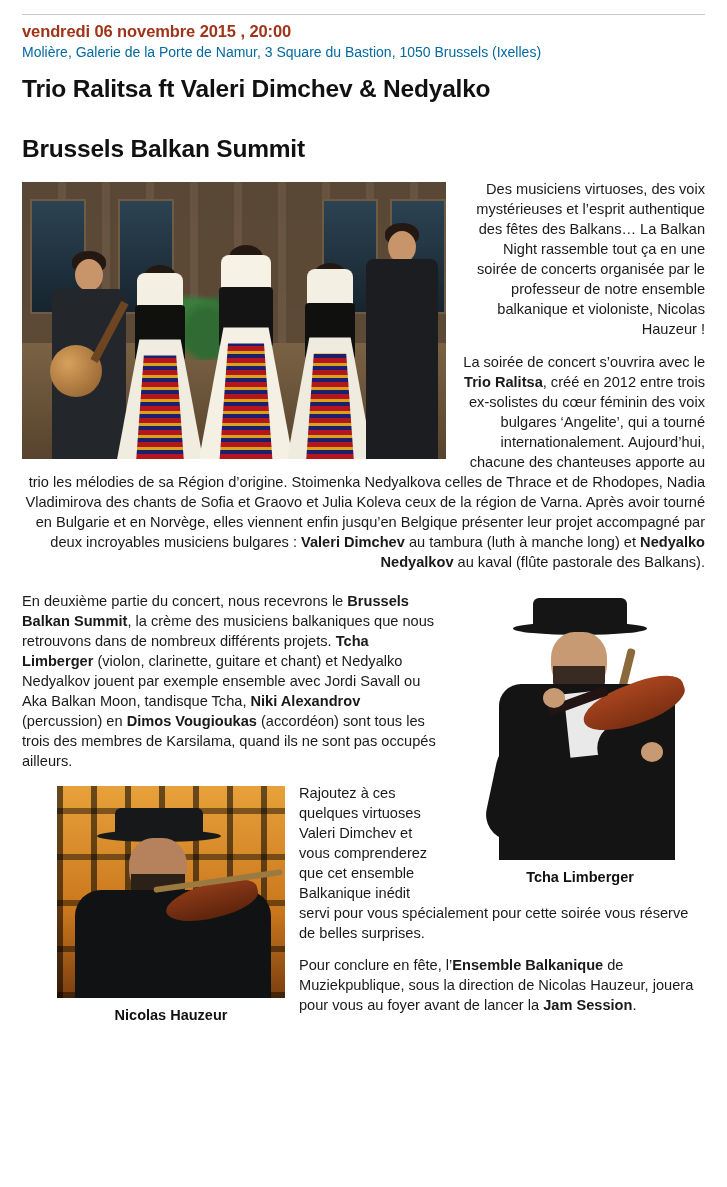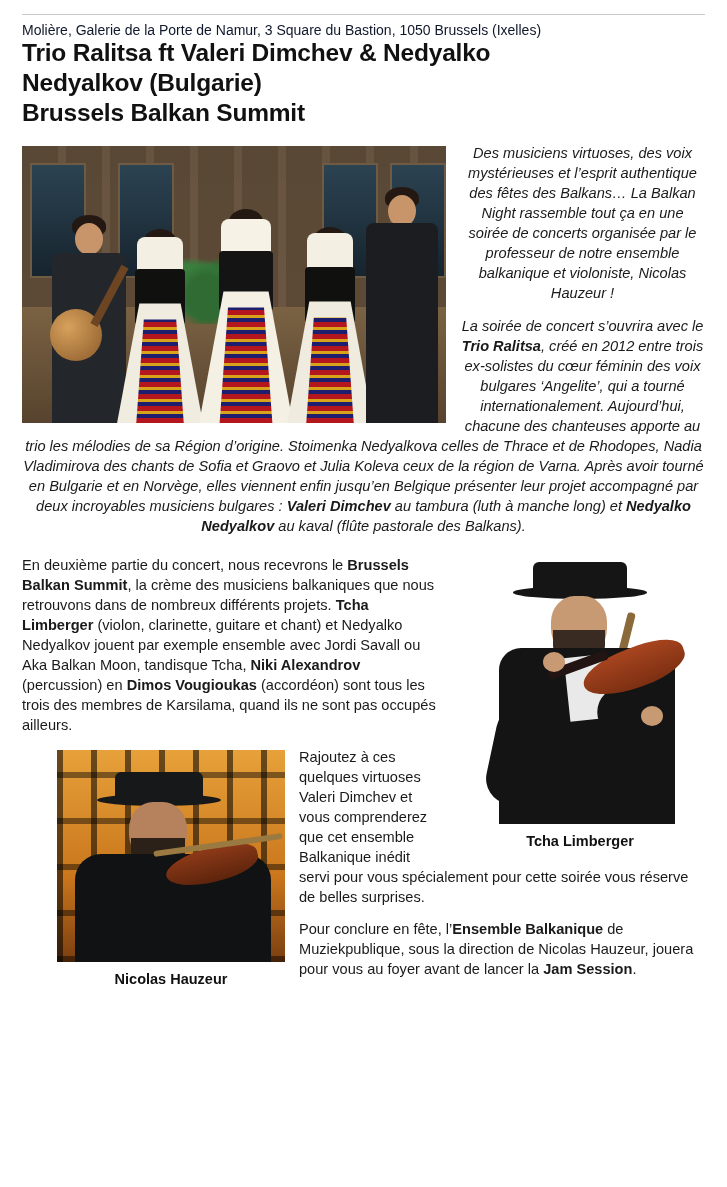--- a/index.html
+++ b/index.html
@@ -28,22 +28,23 @@
     height: 0;
   }
   .event-date {
     color: #a0341a;
     font-weight: bold;
     font-size: 16.5px;
     letter-spacing: -0.1px;
     margin-bottom: 3px;
   }
   .event-venue {
-    color: #0f172a;
+    color: #0369a1;
     font-size: 14px;
+    margin-bottom: 14px;
   }
   h1.title {
     font-size: 24.5px;
     line-height: 1.23;
     font-weight: bold;
     margin: 0 0 2px 0;
     color: #111;
     letter-spacing: -0.2px;
   }
   .subtitle {
@@ -51,22 +52,21 @@
     font-weight: bold;
     margin: 6px 0 0 0;
     color: #111;
   }
 
   
   .sec1 {
     margin-top: 16px;
     font-size: 14.6px;
     line-height: 1.37;
-    text-align: center;
-    font-style: italic;
+    text-align: right;
   }
   .photo-group {
     float: left;
     width: 424px;
     margin: 2px 14px 4px 0;
   }
   .photo-group.right {
     float: right;
     margin: 0 0 4px 14px;
   }
@@ -251,25 +251,26 @@
   .n-violin { position:absolute; left:108px; top:98px; width:94px; height:34px; background:linear-gradient(#8e3a18,#5d240c); border-radius:50% 40% 46% 50%; transform: rotate(-14deg); }
   .n-bow { position:absolute; left:96px; top:92px; width:130px; height:6px; background:#9b7a42; transform: rotate(-8deg); border-radius:3px; }
 </style>
 </head>
 <body>
 
 <div class="page">
 
   <div class="top-rule"></div>
 
+  <div class="event-date">vendredi 06 novembre 2015 , 20:00</div>
   <div class="event-venue">Molière, Galerie de la Porte de Namur, 3 Square du Bastion, 1050 Brussels (Ixelles)</div>
 
   <h1 class="title">
     <span>Trio Ralitsa ft Valeri Dimchev &amp; Nedyalko</span><br>
-    <span>Nedyalkov (Bulgarie)</span><br>
+    <br>
     <span>Brussels Balkan Summit</span><br>
   </h1>
 
   <div class="sec1">
 
     <div class="photo-group">
       <div class="photo ens-photo">
         <div class="bgwall"></div>
         <div class="win" style="left:8px;"></div>
         <div class="win" style="left:96px;"></div>

